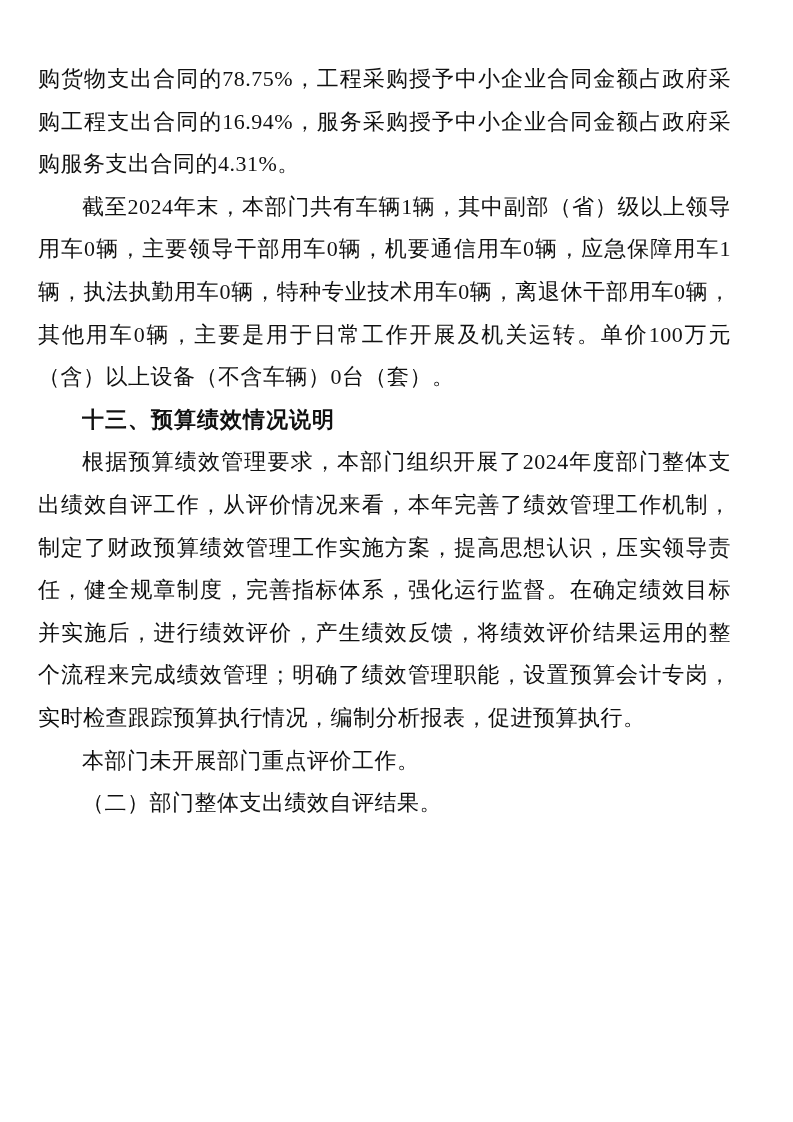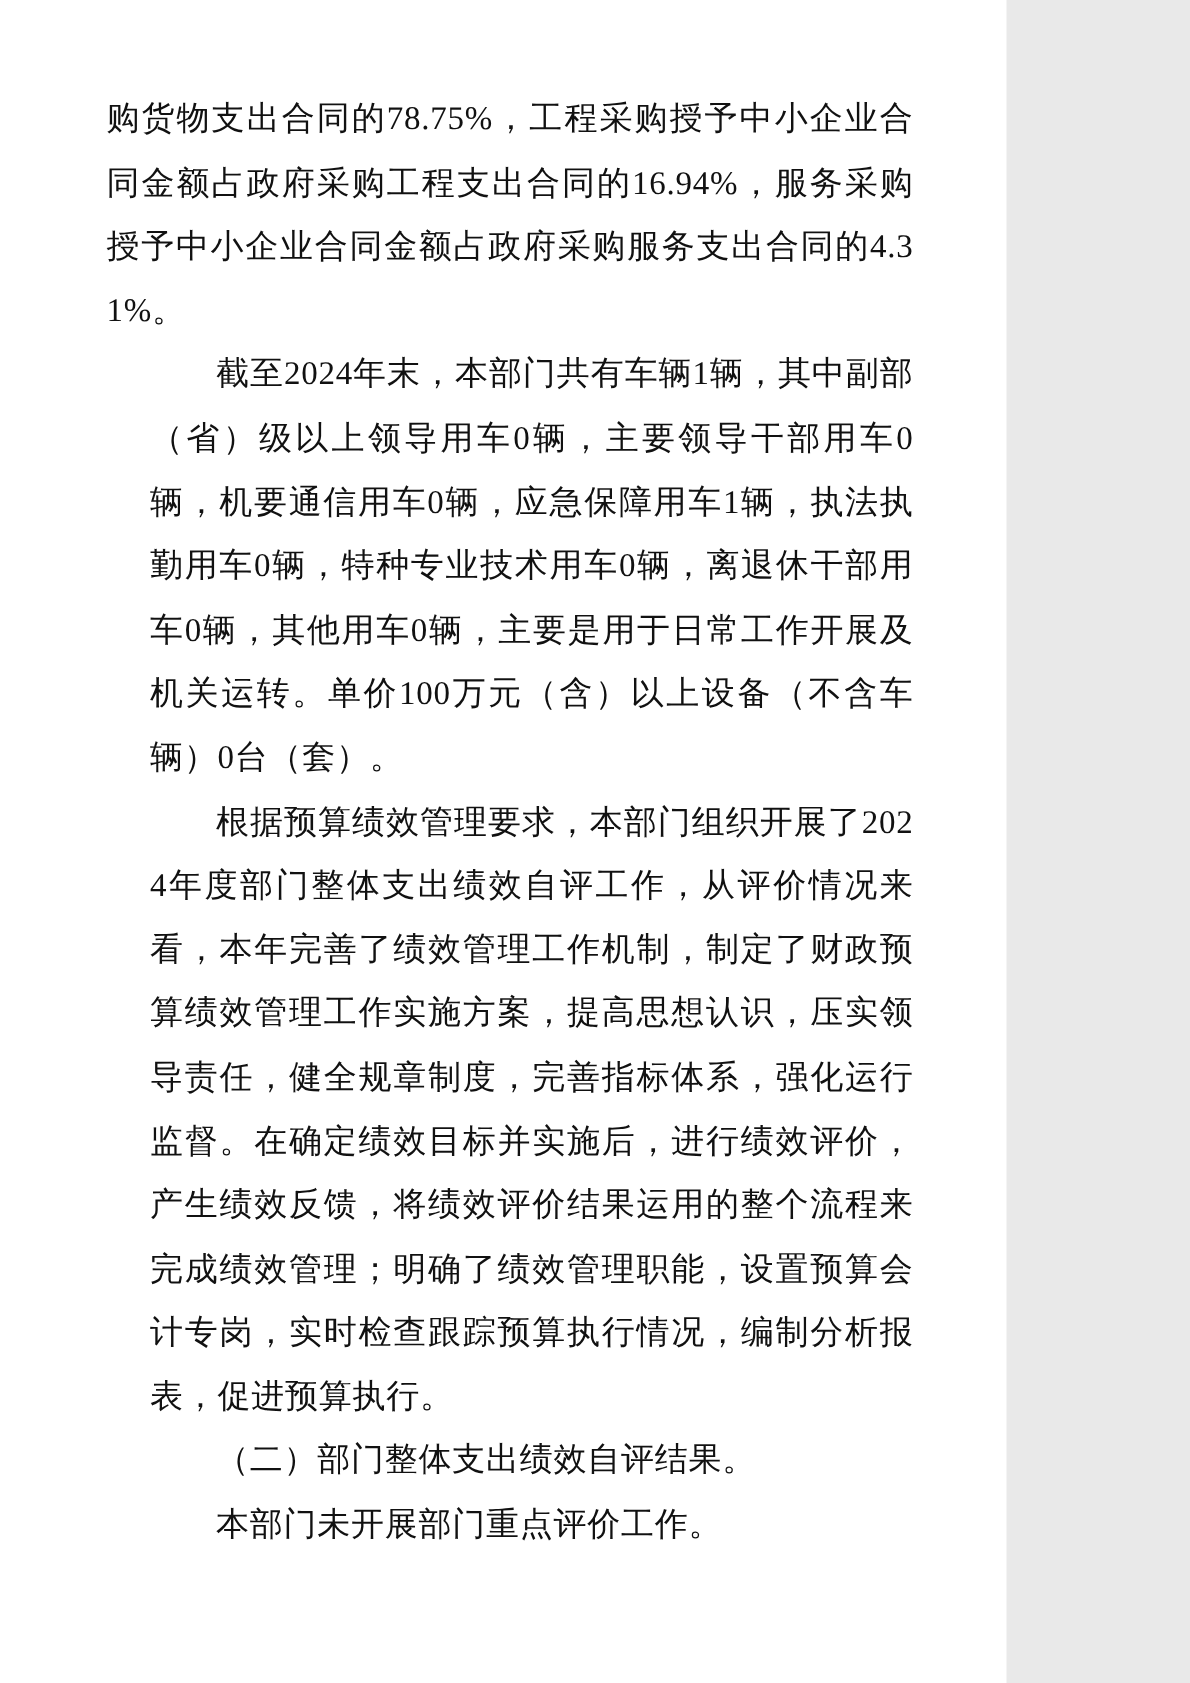--- a/index.html
+++ b/index.html
@@ -4,48 +4,49 @@
 <style>
   * { box-sizing: border-box; }
   html, body { margin: 0; padding: 0; }
   body {
     width: 793px;
     height: 1122px;
     background: #e9e9e9;
     font-family: "Liberation Serif", "DejaVu Serif", serif;
   }
   .page {
-    width: 671px;
+    width: 793px;
     height: 1122px;
     background: #ffffff;
-    padding: 58px 62px 0 71px;
+    padding: 58px 62px 0 38px;
     overflow: hidden;
     color: #111111;
   }
   .doc { width: 100%; }
   .doc p {
     margin: 0;
     font-size: 22px;
     line-height: 42.6px;
     text-align: justify;
     letter-spacing: 0.5px;
     word-break: break-all;
   }
-  .doc p.indent { text-indent: 2em; margin-left: 29px; }
+  .doc p.indent { text-indent: 2em; }
   .doc p.heading {
     font-weight: 700;
     text-indent: 2em;
     font-family: "Liberation Sans", "DejaVu Sans", sans-serif;
     letter-spacing: 1px;
   }
 </style>
 </head>
 <body>
 
 <div class="page">
   <div class="doc">
     <p>购货物支出合同的78.75%，工程采购授予中小企业合同金额占政府采购工程支出合同的16.94%，服务采购授予中小企业合同金额占政府采购服务支出合同的4.31%。</p>
     <p class="indent">截至2024年末，本部门共有车辆1辆，其中副部（省）级以上领导用车0辆，主要领导干部用车0辆，机要通信用车0辆，应急保障用车1辆，执法执勤用车0辆，特种专业技术用车0辆，离退休干部用车0辆，其他用车0辆，主要是用于日常工作开展及机关运转。单价100万元（含）以上设备（不含车辆）0台（套）。</p>
+    <p class="heading">十三、预算绩效情况说明</p>
     <p class="indent">根据预算绩效管理要求，本部门组织开展了2024年度部门整体支出绩效自评工作，从评价情况来看，本年完善了绩效管理工作机制，制定了财政预算绩效管理工作实施方案，提高思想认识，压实领导责任，健全规章制度，完善指标体系，强化运行监督。在确定绩效目标并实施后，进行绩效评价，产生绩效反馈，将绩效评价结果运用的整个流程来完成绩效管理；明确了绩效管理职能，设置预算会计专岗，实时检查跟踪预算执行情况，编制分析报表，促进预算执行。</p>
+    <p class="indent">本部门未开展部门重点评价工作。</p>
     <p class="indent">（二）部门整体支出绩效自评结果。</p>
-    <p class="indent">本部门未开展部门重点评价工作。</p>
   </div>
 </div>
 
 </body></html>

